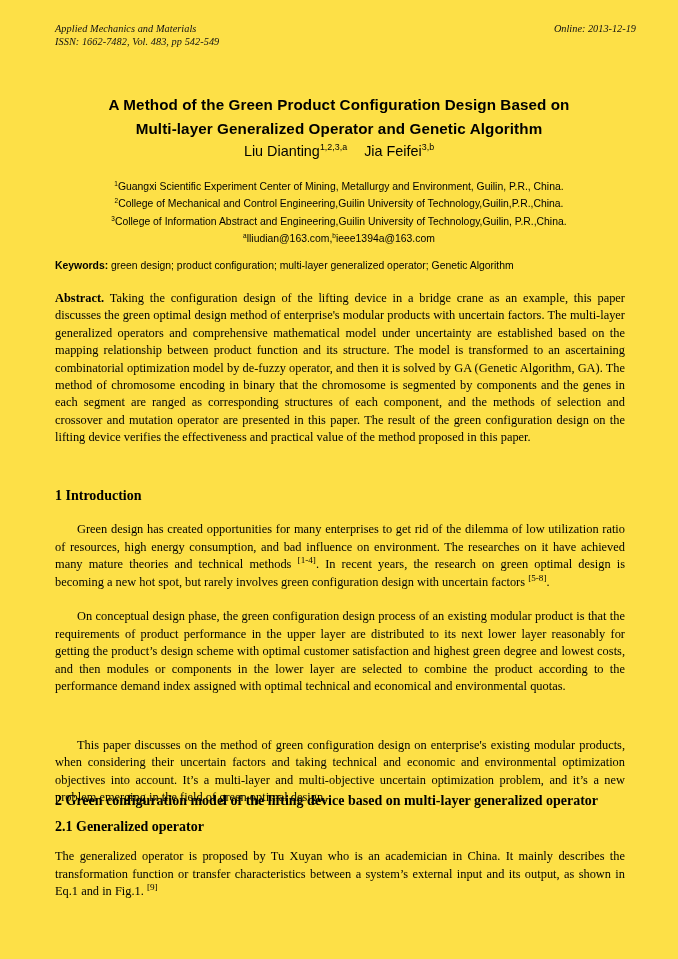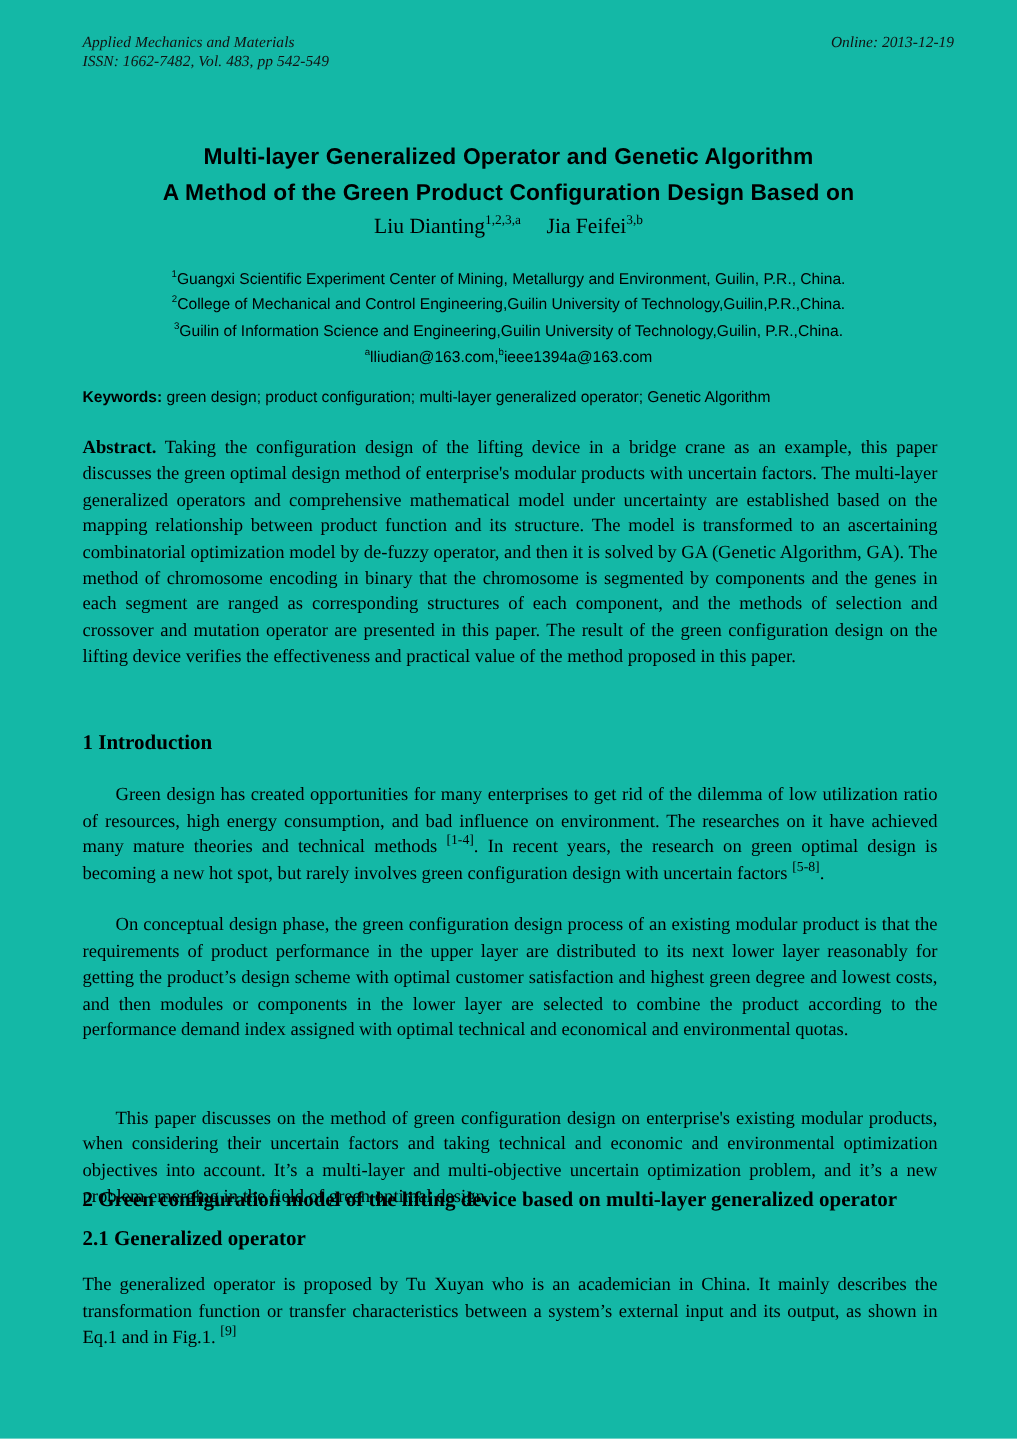--- a/index.html
+++ b/index.html
@@ -13,21 +13,21 @@
     overflow: hidden;
     font-family: "Liberation Serif", serif;
     color: #000000;
     -webkit-font-smoothing: antialiased;
   }
 
   .page {
     position: relative;
     width: 678px;
     height: 959px;
-    background: #14b8a6;
+    background: #fde047;
     box-sizing: border-box;
   }
 
   
   .journal-header {
     position: absolute;
     top: 22px;
     left: 55px;
     right: 42px;
     height: 58px;
@@ -69,21 +69,21 @@
   }
   .paper-title .tline { display: block; }
 
   
   .authors {
     position: absolute;
     top: 140px;
     left: 60px;
     width: 558px;
     text-align: center;
-    font-family: Liberation Serif, serif;
+    font-family: Liberation Sans, sans-serif;
     font-size: 14.4px;
     line-height: 22px;
     color: #000;
   }
   .authors .author { white-space: nowrap; }
   .authors .gap { display: inline-block; width: 17px; }
   sup {
     font-size: 0.62em;
     vertical-align: super;
     line-height: 0;
@@ -180,32 +180,32 @@
 
   <div class="journal-header">
     <div class="journal-left">
       <div>Applied Mechanics and Materials</div>
       <div>ISSN: 1662-7482, Vol. 483, pp 542-549</div>
     </div>
     <div class="journal-online">Online: 2013-12-19</div>
   </div>
 
   <h1 class="paper-title">
+    <span class="tline">A Method of the Green Product Configuration Design Based on</span>
     <span class="tline">Multi-layer Generalized Operator and Genetic Algorithm</span>
-    <span class="tline">A Method of the Green Product Configuration Design Based on</span>
   </h1>
 
   <div class="authors">
     <span class="author"><span>Liu Dianting</span><sup>1,2,3,a</sup></span><span class="gap"></span><span class="author"><span>Jia Feifei</span><sup>3,b</sup></span>
   </div>
 
   <div class="affiliations">
     <span class="aff-line"><sup>1</sup><span>Guangxi Scientific Experiment Center of Mining, Metallurgy and Environment, Guilin, P.R., China.</span></span>
     <span class="aff-line"><sup>2</sup><span>College of Mechanical and Control Engineering,Guilin University of Technology,Guilin,P.R.,China.</span></span>
-    <span class="aff-line"><sup>3</sup><span>Guilin of Information Science and Engineering,Guilin University of Technology,Guilin, P.R.,China.</span></span>
+    <span class="aff-line"><sup>3</sup><span>College of Information Abstract and Engineering,Guilin University of Technology,Guilin, P.R.,China.</span></span>
     <span class="email-line"><sup>a</sup><span>lliudian@163.com,</span><sup>b</sup><span>ieee1394a@163.com</span></span>
   </div>
 
   <div class="keywords">
     <span class="kw-label">Keywords:</span><span> green design; product configuration; multi-layer generalized operator; Genetic Algorithm</span>
   </div>
 
   <div class="body-text abstract">
     <span class="ab-label">Abstract.</span><span> Taking the configuration design of the lifting device in a bridge crane as an example, this paper discusses the green optimal design method of enterprise's modular products with uncertain factors. The multi-layer generalized operators and comprehensive mathematical model under uncertainty are established based on the mapping relationship between product function and its structure. The model is transformed to an ascertaining combinatorial optimization model by de-fuzzy operator, and then it is solved by GA (Genetic Algorithm, GA). The method of chromosome encoding in binary that the chromosome is segmented by components and the genes in each segment are ranged as corresponding structures of each component, and the methods of selection and crossover and mutation operator are presented in this paper. The result of the green configuration design on the lifting device verifies the effectiveness and practical value of the method proposed in this paper.</span>
   </div>

